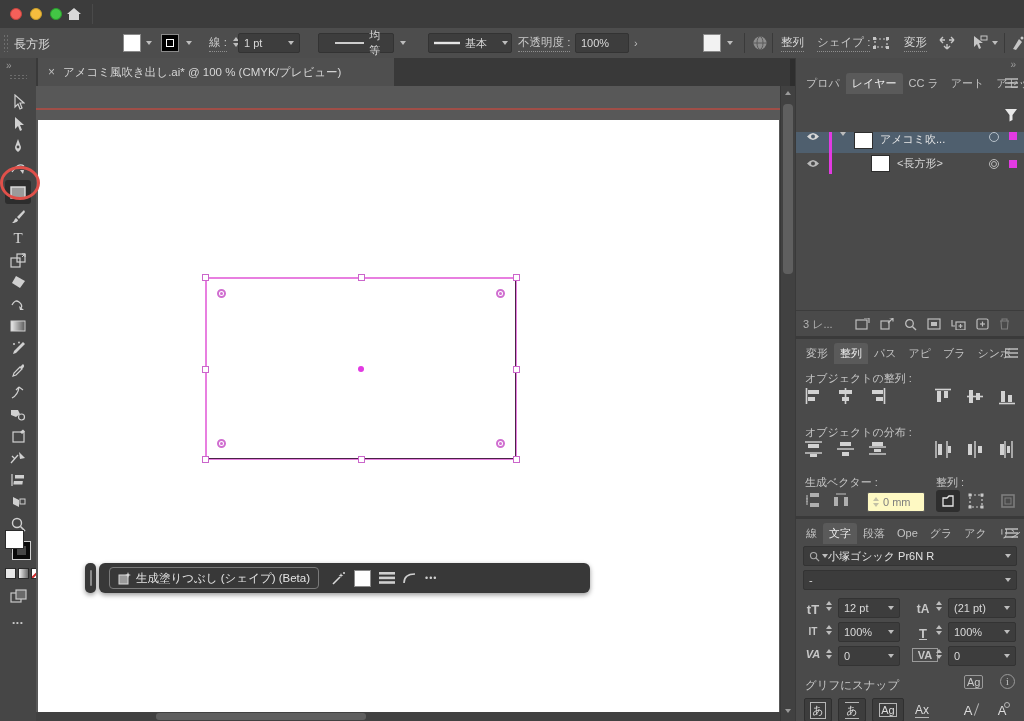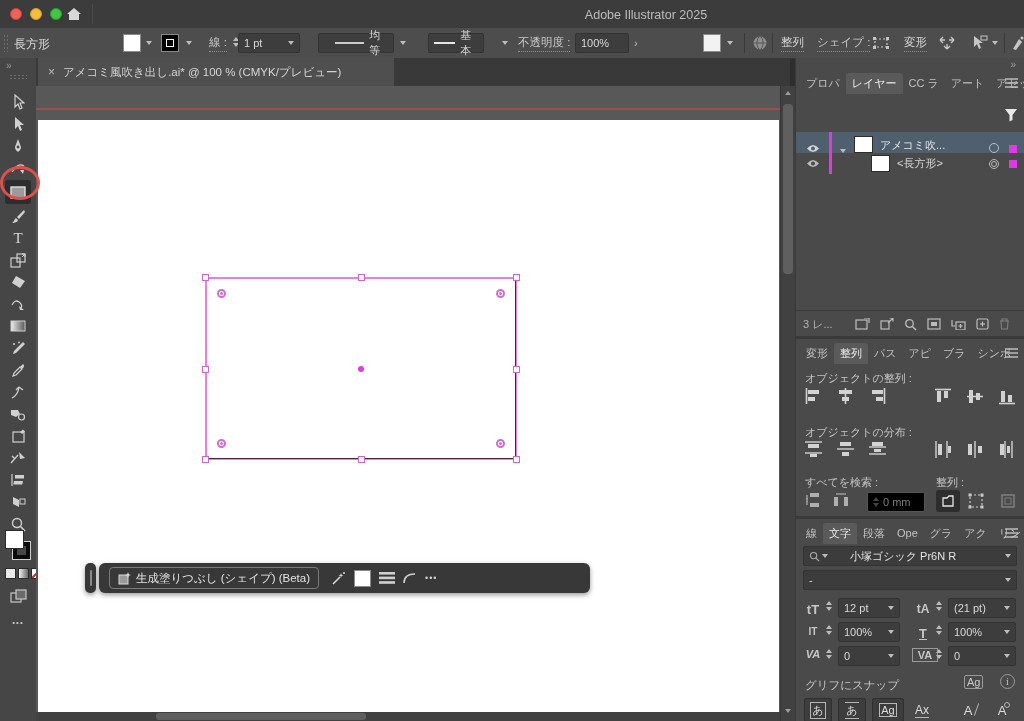--- a/index.html
+++ b/index.html
@@ -38,21 +38,20 @@
 <div class="abs" style="left:0;top:0;width:1024px;height:28px;background:#3c3c3c;border-bottom:1px solid #2b2b2b;">
   <div class="abs" style="left:10px;top:8px;width:12px;height:12px;border-radius:50%;background:#f4605a;border:1px solid #c8443e;box-sizing:border-box;"></div>
   <div class="abs" style="left:30px;top:8px;width:12px;height:12px;border-radius:50%;background:#f6bd3e;border:1px solid #caa02a;box-sizing:border-box;"></div>
   <div class="abs" style="left:50px;top:8px;width:12px;height:12px;border-radius:50%;background:#43c645;border:1px solid #2a9e2d;box-sizing:border-box;"></div>
   <div class="abs" style="left:66px;top:6px;">
     <svg width="16" height="16" viewBox="0 0 16 16">
         <path d="M8 2 L15 8 L13 8 L13 14 L3 14 L3 8 L1 8 Z" fill="#d8d8d8"></path>
       </svg>
   </div>
   <div class="sep" style="left:92px;top:4px;height:20px;background:#4a4a4a;"></div>
-  <div class="abs" style="left:520px;top:8px;width:252px;text-align:center;color:#bdbdbd;font-size:12.5px;">Adobe Illustrator 2025</div>
 </div>
 
 <div class="abs" style="left:0;top:28px;width:1024px;height:30px;background:#4d4d4d;border-bottom:1px solid #383838;">
   <div class="abs" style="left:3px;top:6px;width:6px;height:18px;background-image:radial-gradient(#6e6e6e 1px,transparent 1px);background-size:3px 4px;"></div>
   <div class="lbl" style="left:14px;top:10px;color:#d8d8d8;font-size:12px;">長方形</div>
 
   <div class="abs swatch" style="left:123px;top:6px;width:18px;height:18px;background:#ffffff;"></div>
   <span class="chev abs" style="left:146px;top:13px;"></span>
 
   <div class="abs" style="left:161px;top:6px;width:18px;height:18px;background:#000;border:1px solid #8a8a8a;box-sizing:border-box;display:flex;align-items:center;justify-content:center;">
@@ -71,21 +70,21 @@
   </div>
 
   <div class="fld" style="left:318px;top:5px;width:76px;padding-left:16px;">
     <svg width="34" height="4" viewBox="0 0 34 4">
         <line x1="0" y1="2" x2="34" y2="2" stroke="#e6e6e6" stroke-width="2"></line>
       </svg>
     <span style="margin-left:5px;">均等</span>
   </div>
   <span class="chev abs" style="left:400px;top:13px;"></span>
 
-  <div class="fld" style="left:428px;top:5px;width:56px;">
+  <div class="fld" style="left:428px;top:5px;width:84px;">
     <svg width="26" height="4" viewBox="0 0 26 4">
         <line x1="0" y1="2" x2="26" y2="2" stroke="#e6e6e6" stroke-width="2.4"></line>
       </svg>
     <span style="margin-left:5px;">基本</span>
   </div>
   <span class="chev abs" style="left:502px;top:13px;"></span>
 
   <span class="lbl dotu" style="left:518px;top:9px;">不透明度 :</span>
   <div class="fld" style="left:575px;top:5px;width:54px;">
     <span>100%</span>
@@ -398,21 +397,21 @@
         </g>
       </svg>
   </div>
 
   <div class="abs" style="right:6px;top:50px;">
     <svg width="14" height="14" viewBox="0 0 14 14">
         <path d="M1 1 L13 1 L8.5 7 L8.5 12 L5.5 13.5 L5.5 7 Z" fill="#e8e8e8"></path>
       </svg>
   </div>
 
-  <div class="abs" style="left:0;top:74px;width:229px;height:21px;background:#4f5f6e;display:flex;align-items:flex-end;">
+  <div class="abs" style="left:0;top:74px;width:229px;height:21px;background:#4f5f6e;display:flex;align-items:flex-start;">
     <span style="margin-left:10px;">
       <svg width="14" height="9" viewBox="0 0 14 9">
           <path d="M1 4.5 Q7 -2.5 13 4.5 Q7 11.5 1 4.5 Z" fill="#d6d6d6"></path>
           <circle cx="7" cy="4.5" r="2" fill="#4f5f6e"></circle>
         </svg>
     </span>
     <span style="width:3px;height:21px;background:#e23ae2;margin-left:9px;display:block;"></span>
     <span class="chev" style="margin-left:8px;"></span>
     <span style="width:17px;height:15px;background:#fff;border:1px solid #2d2d2d;margin-left:8px;display:block;"></span>
     <span style="color:#e8e8e8;font-size:11px;margin-left:7px;">アメコミ吹...</span>
@@ -592,40 +591,40 @@
     <span class="abs" style="left:194px;">
       <svg width="16" height="17" viewBox="0 0 16 17">
           <rect x="1" y="3" width="4" height="11" fill="#d2d2d2"></rect>
           <line x1="6" y1="0" x2="6" y2="17" stroke="#d2d2d2" stroke-width="1.4"></line>
           <rect x="8" y="5" width="3" height="7" fill="#d2d2d2"></rect>
           <line x1="13" y1="0" x2="13" y2="17" stroke="#d2d2d2" stroke-width="1.4"></line>
         </svg>
     </span>
   </div>
 
-  <div class="panellbl" style="left:9px;top:417px;">すべてを検索 :</div>
+  <div class="panellbl" style="left:9px;top:417px;">生成ベクター :</div>
   <div class="panellbl" style="left:140px;top:417px;">整列 :</div>
 
   <div class="abs" style="left:9px;top:434px;width:212px;height:22px;">
     <span class="abs" style="left:0;opacity:.8;">
       <svg width="16" height="16" viewBox="0 0 16 16">
           <path d="M2 3 L2 13" stroke="#c9c9c9" stroke-width="1.2"></path>
           <rect x="5" y="1" width="9" height="4" fill="#c9c9c9"></rect>
           <rect x="5" y="11" width="9" height="4" fill="#c9c9c9"></rect>
           <path d="M2 6 L2 10" stroke="#c9c9c9" stroke-width="1.2" stroke-dasharray="1.5 1.5"></path>
         </svg>
     </span>
     <span class="abs" style="left:28px;opacity:.8;">
       <svg width="16" height="16" viewBox="0 0 16 16">
           <path d="M3 2 L13 2" stroke="#c9c9c9" stroke-width="1.2"></path>
           <rect x="1" y="5" width="4" height="9" fill="#c9c9c9"></rect>
           <rect x="11" y="5" width="4" height="9" fill="#c9c9c9"></rect>
         </svg>
     </span>
-    <div class="fld" style="left:62px;top:0;width:58px;background:#000000;border-color:#555;color:#7e7e7e;align-items:center;">
+    <div class="fld" style="left:62px;top:0;width:58px;background:#fef9c3;border-color:#555;color:#7e7e7e;align-items:center;">
       <span class="stp" style="margin-right:4px;opacity:.5;">
           <span class="chup" style="border-bottom-color:#8a8a8a;"></span>
           <span class="chev" style="border-top-color:#8a8a8a;"></span>
         </span>
       <span>0 mm</span>
     </div>
     <span class="abs" style="left:131px;top:-2px;width:24px;height:22px;background:#2e2e2e;border-radius:3px;display:flex;align-items:center;justify-content:center;">
       <svg width="14" height="14" viewBox="0 0 14 14">
           <path d="M2 12 L2 4 L6 4 L8 2 L12 2 L12 12 Z" fill="none" stroke="#e6e6e6" stroke-width="1.3"></path>
         </svg>
@@ -667,21 +666,21 @@
         </g>
       </svg>
   </div>
 
   <div class="fld" style="left:7px;top:488px;width:214px;background:#3c3c3c;">
     <svg width="11" height="11" viewBox="0 0 12 12">
         <circle cx="5" cy="5" r="3.4" fill="none" stroke="#a8a8a8" stroke-width="1.2"></circle>
         <line x1="7.6" y1="7.6" x2="11" y2="11" stroke="#a8a8a8" stroke-width="1.3"></line>
       </svg>
     <span class="chev" style="margin-left:2px;"></span>
-    <span style="margin-left:22px;color:#e4e4e4;">小塚ゴシック Pr6N R</span>
+    <span style="margin-left:0;color:#e4e4e4;">小塚ゴシック Pr6N R</span>
     <span class="chev" style="margin-left:auto;"></span>
   </div>
   <div class="fld" style="left:7px;top:512px;width:214px;background:#3c3c3c;">
     <span>-</span>
     <span class="chev" style="margin-left:auto;"></span>
   </div>
 
   <span class="charicon" style="left:6px;top:544px;font-size:13px;">tT</span>
   <span class="stp abs" style="left:30px;top:543px;">
       <span class="chup"></span>

